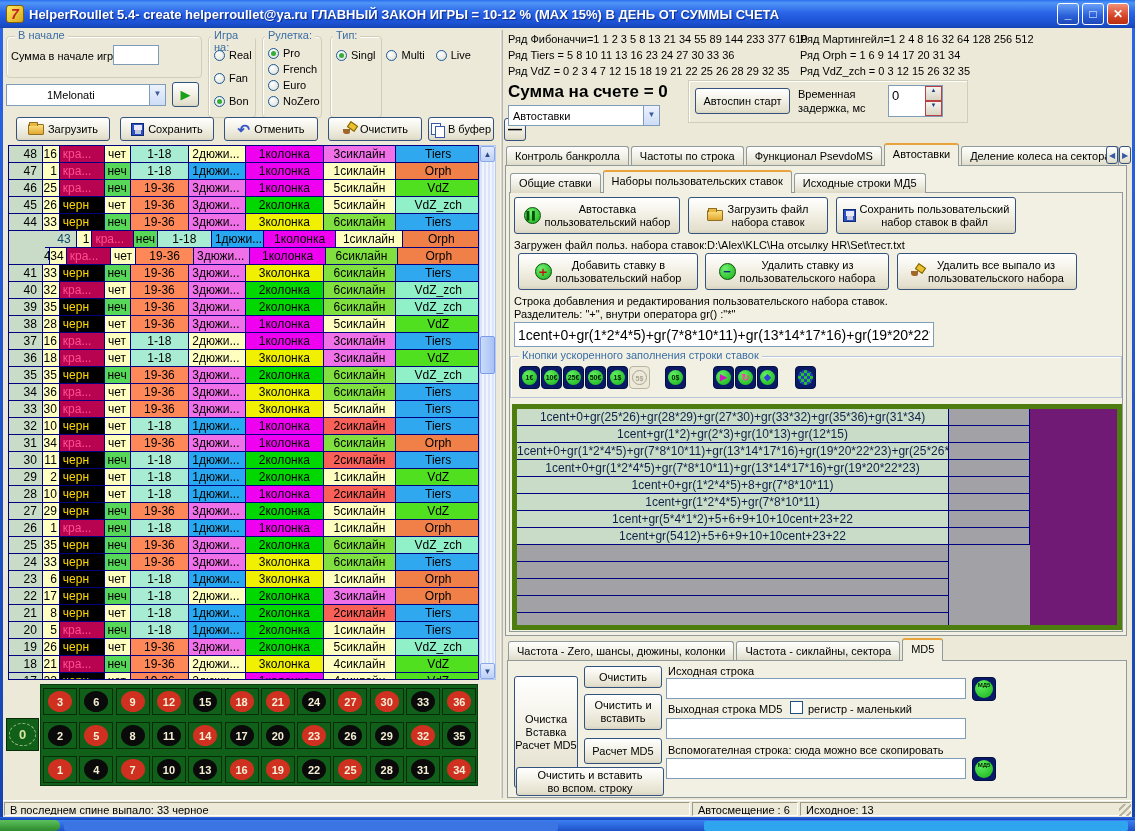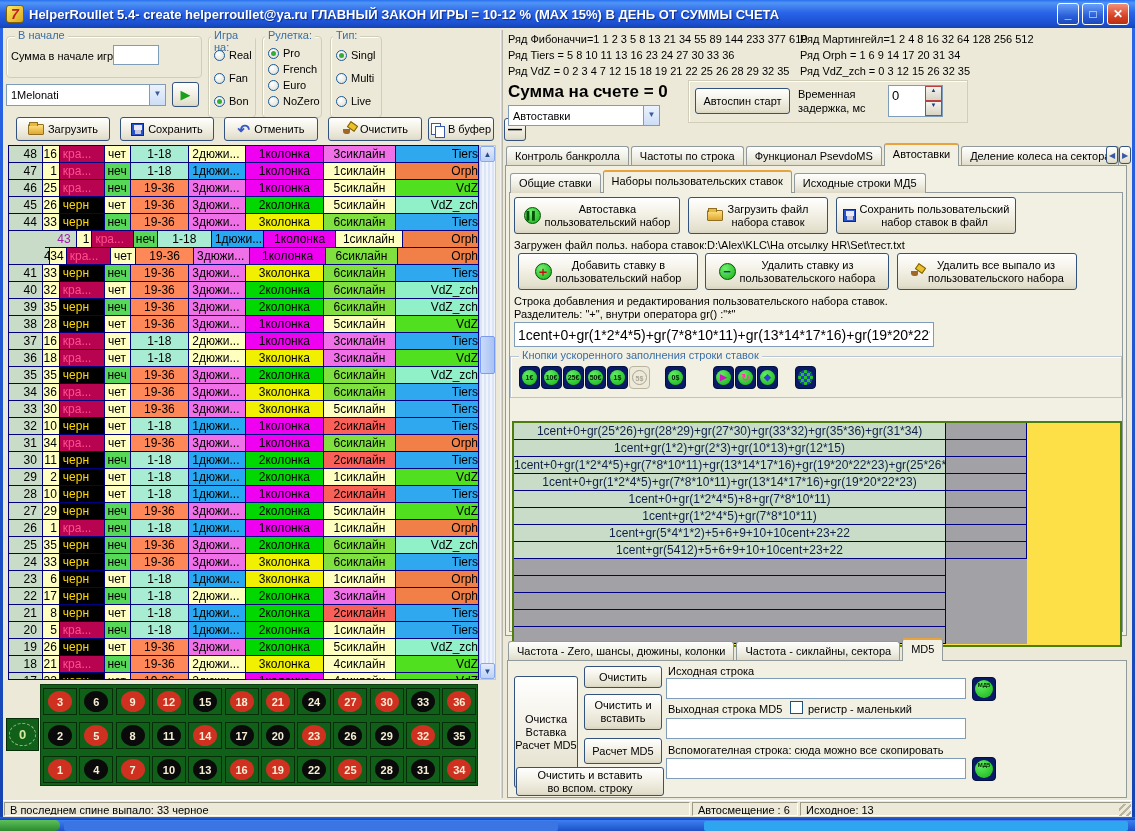--- a/index.html
+++ b/index.html
@@ -82,21 +82,21 @@
   
   .htable { position:absolute; left:8px; top:145px; width:471px; height:535px; overflow:hidden;
     border:1px solid #000080; background:#c8dcc8; }
   .hrow { display:flex; height:17px; }
   .hcell { border-right:1px solid #000080; border-bottom:1px solid #000080; font-size:12px;
     line-height:16px; overflow:hidden; white-space:nowrap; text-align:center; }
   .c0 { width:34px; text-align:right; padding-right:5px; background:#c8dcc8; }
   .c1 { width:17px; text-align:right; padding-right:2px; }
   .c2 { width:45px; text-align:left; padding-left:3px; }
   .c3 { width:26px; } .c4 { width:59px; } .c5 { width:57px; text-align:left; padding-left:3px; }
-  .c6 { width:78px; } .c7 { width:73px; } .c8 { width:82px; text-align:right; padding-left:2px; border-right:none; }
+  .c6 { width:78px; } .c7 { width:73px; } .c8 { width:82px; text-align:center; padding-left:2px; border-right:none; }
 
   
   .vscroll { position:absolute; left:479px; top:145px; width:17px; height:535px;
     background:repeating-linear-gradient(90deg,#dce4f8 0 2px,#f0f4fd 2px 4px); border:1px solid #b8c8ee; }
   .sarrow { position:absolute; left:0; width:15px; height:16px; background:linear-gradient(180deg,#e4ecfc,#bcd0f6);
     border:1px solid #88a8e8; border-radius:2px; color:#2a4a8a; font-size:8px; line-height:15px; text-align:center; }
   .sthumb { position:absolute; left:0; top:190px; width:15px; height:38px;
     background:linear-gradient(90deg,#cadbfa,#a8c2f4); border:1px solid #7a9cf0; border-radius:2px; }
 
   
@@ -113,22 +113,22 @@
 
   
   .coin { width:21px; height:23px; border-radius:4px; background:#0a1a66; border:1px solid #001040;
     display:flex; align-items:center; justify-content:center; margin-right:1px; }
   .coin .cc { width:15px; height:15px; border-radius:50%; background:radial-gradient(circle at 35% 30%,#60ee60,#16b016);
     font-size:7px; font-weight:bold; text-align:center; line-height:15px; color:#002000; }
   .coin.disabled { background:#ece9d8; border:1px solid #b8b4a0; }
   .coin.disabled .cc { background:transparent; border:1px solid #a8a494; color:#a8a494; }
 
   
-  .betlist { position:absolute; left:512px; top:421px; width:610px; height:226px; background:#fde047;
-    border:2px solid #4d7c0f; overflow:hidden; }
+  .betlist { position:absolute; left:512px; top:404px; width:610px; height:226px; background:#701a75;
+    border:5px solid #4d7c0f; overflow:hidden; }
   .blrow { display:flex; height:17px; }
   .blc1 { width:432px; border-right:1px solid #000080; border-bottom:1px solid #000080; background:#c8dcc8;
     font-size:12px; line-height:16px; color:#102048; text-align:center; white-space:nowrap; overflow:hidden; }
   .blc2 { width:81px; border-right:1px solid #000080; border-bottom:1px solid #000080; background:#a2a2a6; }
   .blrow.empty .blc1 { background:#a2a2a6; }
   .blrow.empty .blc2 { border-right:none; border-bottom:none; }
 
   .checkbox { width:13px; height:13px; border:1px solid #1c5180; background:#fff; display:inline-block; }
 
   
@@ -154,21 +154,21 @@
 <div class="frame-l"></div>
 <div class="frame-r"></div>
 <div class="frame-b"></div>
 <div class="divider-v"></div>
 
 <div class="groupbox" style="left:6px;top:36px;width:196px;height:42px;">
   <span class="gcap">В начале</span>
   <span class="lbl" style="left:4px;top:13px;">Сумма в начале игры</span>
   <input class="input" style="left: 106px; top: 8px; width: 46px; height: 20px;" value="">
 </div>
-<div class="combo" style="left:6px;top:84px;width:160px;height:22px;">
+<div class="combo" style="left:6px;top:84px;width:160px;height:22px;padding-left:36px;">
   <span class="cval">1Melonati</span>
   <span class="cbtn">▼</span>
 </div>
 <div class="btn" style="left:172px;top:82px;width:27px;height:25px;">
   <span style="color:#18a018;font-size:13px;">▶</span>
 </div>
 
 <div class="groupbox" style="left:208px;top:36px;width:48px;height:82px;">
   <span class="gcap" style="left:2px;">Игра на:</span>
   <div style="position:absolute;left:5px;top:12px;display:flex;flex-direction:column;gap:11px;">
@@ -202,21 +202,21 @@
         <span>Euro</span>
       </div>
       <div class="radio">
         <span class="rb"></span>
         <span>NoZero</span>
       </div>
     </div>
 </div>
 <div class="groupbox" style="left:330px;top:36px;width:52px;height:82px;">
   <span class="gcap" style="left:2px;">Тип:</span>
-  <div style="position:absolute;left:5px;top:12px;display:flex;flex-direction:column;gap:11px;">
+  <div style="position:absolute;left:5px;top:12px;display:flex;flex-direction:row;gap:11px;">
       <div class="radio sel">
         <span class="rb"></span>
         <span>Singl</span>
       </div>
       <div class="radio">
         <span class="rb"></span>
         <span>Multi</span>
       </div>
       <div class="radio">
         <span class="rb"></span>
@@ -298,21 +298,21 @@
       <div class="hcell c1" style="background: rgb(255, 255, 192); color: rgb(0, 0, 0);">33</div>
       <div class="hcell c2" style="background: rgb(0, 0, 0); color: rgb(255, 216, 0);">черн</div>
       <div class="hcell c3" style="background: rgb(88, 216, 88); color: rgb(0, 0, 0);">неч</div>
       <div class="hcell c4" style="background: rgb(255, 136, 88); color: rgb(0, 0, 0);">19-36</div>
       <div class="hcell c5" style="background: rgb(240, 112, 232); color: rgb(0, 0, 0);">3дюжи...</div>
       <div class="hcell c6" style="background: rgb(240, 240, 0); color: rgb(0, 0, 0);">3колонка</div>
       <div class="hcell c7" style="background: rgb(128, 224, 64); color: rgb(0, 0, 0);">6сиклайн</div>
       <div class="hcell c8" style="background: rgb(48, 168, 240); color: rgb(0, 0, 0);">Tiers</div>
     </div>
     <div class="hrow">
-      <div class="hcell c0" style="background: rgb(200, 220, 200); color: #a21caf; margin-left: 36px;">43</div>
+      <div class="hcell c0" style="background: rgb(200, 220, 200); color: #0c4a6e; margin-left: 36px;">43</div>
       <div class="hcell c1" style="background: rgb(255, 255, 192); color: rgb(0, 0, 0);">1</div>
       <div class="hcell c2" style="background: rgb(184, 4, 80); color: rgb(255, 79, 142);">кра...</div>
       <div class="hcell c3" style="background: rgb(88, 216, 88); color: rgb(0, 0, 0);">неч</div>
       <div class="hcell c4" style="background: rgb(168, 236, 212); color: rgb(0, 0, 0);">1-18</div>
       <div class="hcell c5" style="background: rgb(40, 168, 240); color: rgb(0, 0, 0);">1дюжи...</div>
       <div class="hcell c6" style="background: rgb(240, 0, 240); color: rgb(0, 0, 0);">1колонка</div>
       <div class="hcell c7" style="background: rgb(255, 255, 192); color: rgb(0, 0, 0);">1сиклайн</div>
       <div class="hcell c8" style="background: rgb(240, 128, 72); color: rgb(0, 0, 0);">Orph</div>
     </div>
     <div class="hrow">

